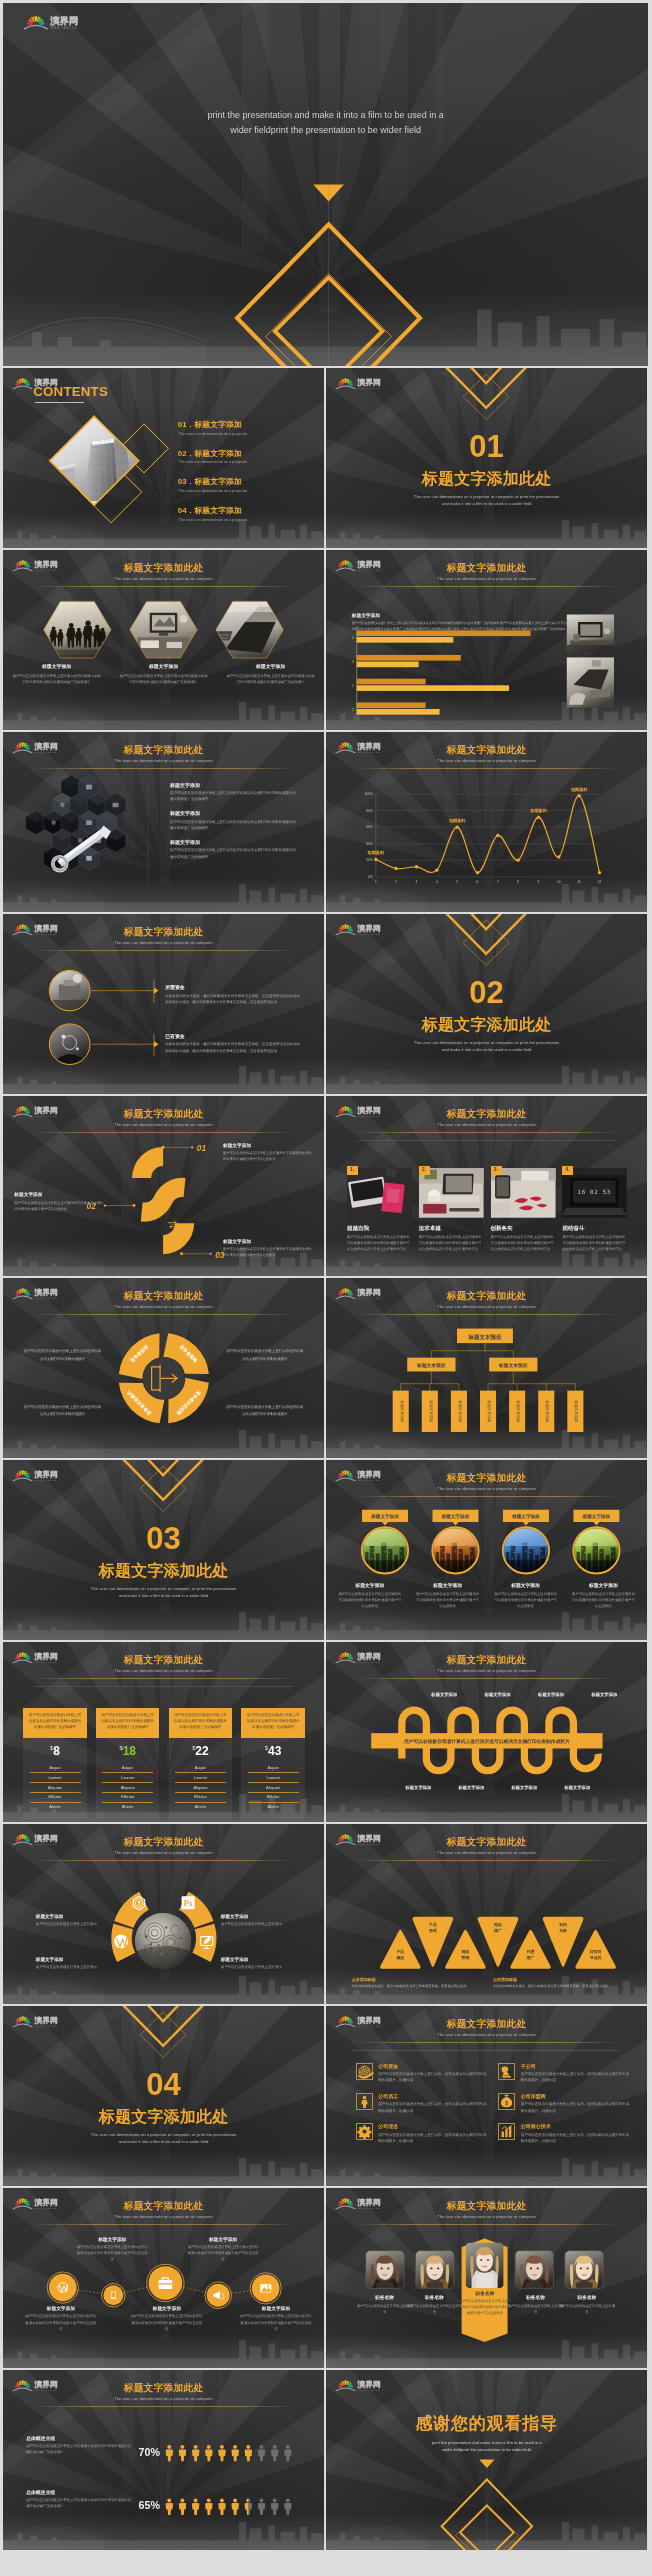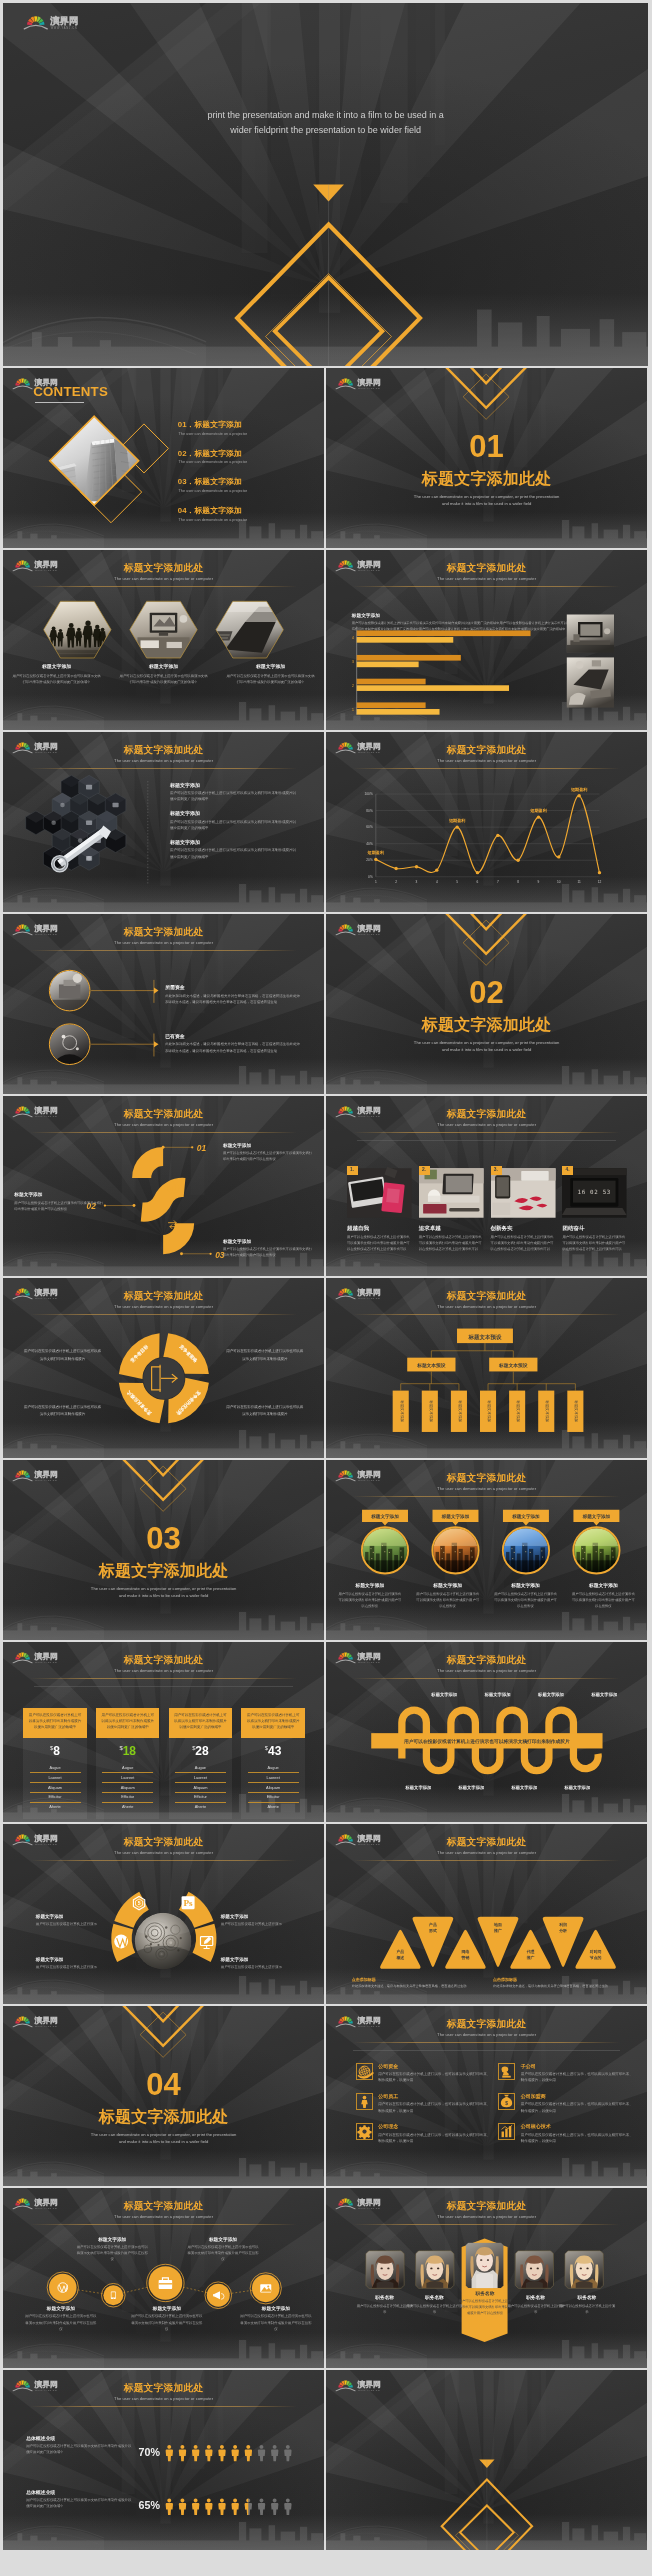--- a/index.html
+++ b/index.html
@@ -2142,21 +2142,21 @@
                   <div style="font-size:3.9px;color:#dcdcdc;padding:1.7px 0 2.2px 0;border-bottom:0.6px solid rgba(201,145,43,.9)">Laoreet</div>
                   <div style="font-size:3.9px;color:#dcdcdc;padding:1.7px 0 2.2px 0;border-bottom:0.6px solid rgba(201,145,43,.9)">Aliquam</div>
                   <div style="font-size:3.9px;color:#dcdcdc;padding:1.7px 0 2.2px 0;border-bottom:0.6px solid rgba(201,145,43,.9)">Efficitur</div>
                   <div style="font-size:3.9px;color:#dcdcdc;padding:1.7px 0 2.2px 0;">Aherte</div>
                 </div>
     </div>
   </div>
             <div style="width:22.1%;margin-right:3.2%">
     <div style="background:#F0A830;color:#3d3d3d;font-size:3.5px;line-height:1.78;padding:3.8px 4.6px;height:30px;text-align:center">用户可以在投影仪或者计算机上可以将演示文稿打印出来制作成胶片以便应用到更广泛的领域中</div>
     <div style="background:rgba(255,255,255,.06);padding:7.7px 6.2px 7.7px 6.2px;text-align:center">
-      <div style="text-align:center;line-height:1"><span style="font-size:5.8px;color:#e8e8e8;vertical-align:super">$</span><span style="font-size:12px;font-weight:bold;color:#ffffff">28</span></div>
+      <div style="text-align:center;line-height:1"><span style="font-size:5.8px;color:#e8e8e8;vertical-align:super">$</span><span style="font-size:12px;font-weight:bold;color:#ffffff">22</span></div>
       <div style="margin-top:5.4px">
                   <div style="font-size:3.9px;color:#dcdcdc;padding:1.7px 0 2.2px 0;border-bottom:0.6px solid rgba(201,145,43,.9)">Augue</div>
                   <div style="font-size:3.9px;color:#dcdcdc;padding:1.7px 0 2.2px 0;border-bottom:0.6px solid rgba(201,145,43,.9)">Laoreet</div>
                   <div style="font-size:3.9px;color:#dcdcdc;padding:1.7px 0 2.2px 0;border-bottom:0.6px solid rgba(201,145,43,.9)">Aliquam</div>
                   <div style="font-size:3.9px;color:#dcdcdc;padding:1.7px 0 2.2px 0;border-bottom:0.6px solid rgba(201,145,43,.9)">Efficitur</div>
                   <div style="font-size:3.9px;color:#dcdcdc;padding:1.7px 0 2.2px 0;">Aherte</div>
                 </div>
     </div>
   </div>
             <div style="width:22.1%;margin-right:3.2%">
@@ -3406,20 +3406,24 @@
               <path d="M5.26,-19.81 A20.5 20.5 0 0 1 12.21,-16.46 L5.12,-6.91 A8.6 8.6 0 0 0 2.21,-8.31 Z" fill="#8CC63F"></path>
               <path d="M13.33,-15.57 A20.5 20.5 0 0 1 18.15,-9.54 L7.61,-4.00 A8.6 8.6 0 0 0 5.59,-6.53 Z" fill="#44B649"></path>
               <path d="M18.77,-8.24 A20.5 20.5 0 0 1 20.49,-0.72 L8.59,-0.30 A8.6 8.6 0 0 0 7.87,-3.46 Z" fill="#18A4A4"></path>
             </g>
 <path d="M3 42 Q30 25.5 57 42" stroke="#a9a9a9" stroke-width="2.9" fill="none" stroke-linecap="round"></path>
 <text x="64" y="31" font-size="22" font-weight="bold" fill="none" stroke="#bdbdbd" stroke-width="1.15">演界网</text>
 <text x="65" y="41.5" font-size="6.1" fill="#8e8e8e" letter-spacing="1.72">WWW.YANJ.CN</text>
 </svg>
         </div>
         <div class="ct">
+  <div style="position:absolute;left:0;right:0;top:25%;text-align:center">
+    <div style="font-size:17px;font-weight:bold;color:#F0A830;letter-spacing:0.8px;line-height:1">感谢您的观看指导</div>
+    <div style="font-size:4.2px;color:#cfcfcf;line-height:1.7;margin-top:7px">print the presentation and make it into a film to be used in a<br>wider fieldprint the presentation to be wider field</div>
+  </div>
   <svg viewBox="0 0 417 235" style="position:absolute;inset:0;width:100%;height:100%">
    <polygon points="199,117 219,117 209,128" fill="#F0A830"></polygon>
    <line x1="209" y1="117" x2="209" y2="235" stroke="#8a8a8a" stroke-width="0.5" opacity="0.45"></line>
    <polygon points="209,143 268,204 209,265 150,204" fill="none" stroke="#F0A830" stroke-width="2.7"></polygon>
    <polygon points="209,177 244,212 209,247 174,212" fill="none" stroke="#F0A830" stroke-width="2.5"></polygon>
    <polygon points="209,175 250,216 209,257 168,216" fill="none" stroke="#F0A830" stroke-width="0.5"></polygon>
   </svg>
  </div>
       </div>
     </div>

